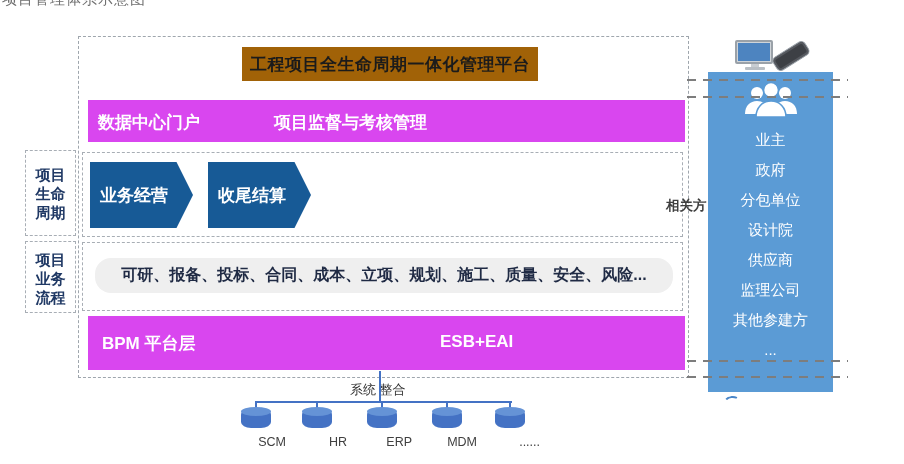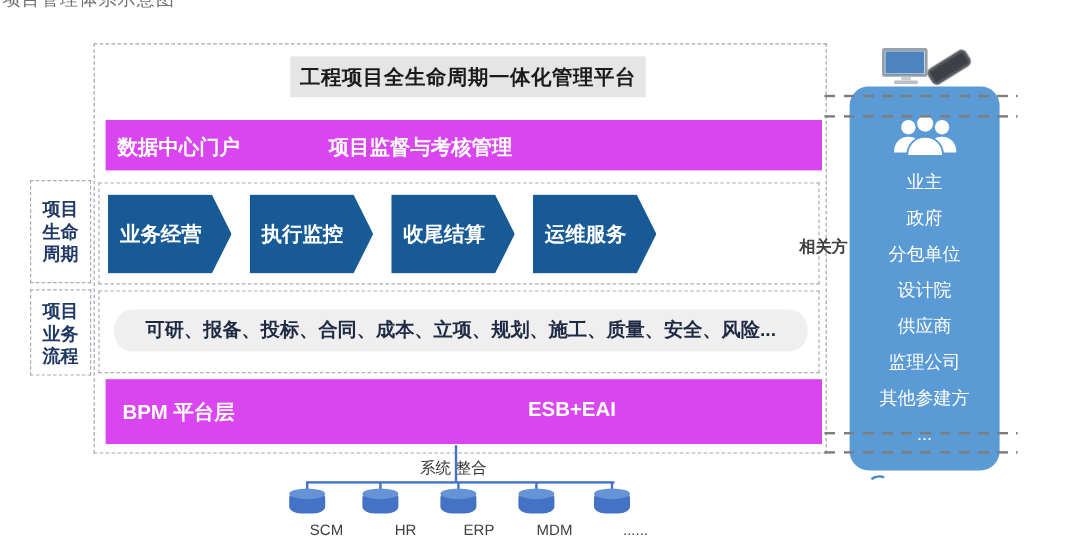--- a/index.html
+++ b/index.html
@@ -15,21 +15,21 @@
   .outer-box   { left:78px;  top:36px;  width:611px; height:342px; border:1px dashed #9fa6ad; }
   .sub-box     { border:1px dashed #a8aeb5; }
   .lifecycle-box { left:82px; top:152px; width:601px; height:85px; }
   .process-box   { left:82px; top:242px; width:601px; height:69px; }
   .side-box    { left:25px; width:51px; border:1px dashed #a8aeb5; text-align:center;
                  color:#1f3864; font-weight:bold; font-size:15px; line-height:19px; }
   .side-box-1  { top:150px; height:86px; padding-top:14px; }
   .side-box-2  { top:241px; height:72px; padding-top:8px; }
 
   
-  .title-box { left:242px; top:47px; width:296px; height:34px; background:#e5e5e5;
+  .title-box { left:242px; top:47px; width:296px; height:34px; background:#a16207;
                display:flex; align-items:center; justify-content:center;
                font-size:17px; font-weight:bold; color:#1b1b1b; letter-spacing:0.5px; }
 
   
   .bluebar { background:#d946ef; color:#fff; font-weight:bold; }
   .top-bar { left:88px; top:100px; width:597px; height:42px; }
   .top-bar .lbl-left  { position:absolute; left:10px;  top:11px; font-size:17px; }
   .top-bar .lbl-right { position:absolute; left:186px; top:11px; font-size:17px; }
   .bpm-bar { left:88px; top:316px; width:597px; height:54px; }
   .bpm-bar .lbl-left  { position:absolute; left:14px;  top:16px; font-size:17px; }
@@ -43,22 +43,22 @@
            clip-path:polygon(0 0, 84% 0, 100% 50%, 84% 100%, 0 100%); }
 
   
   .process-bar { left:95px; top:258px; width:578px; height:35px; background:#efefef;
                  display:flex; align-items:center; justify-content:center;
                  font-size:16px; font-weight:bold; color:#1f2a44; white-space:nowrap;border-radius:16px; }
 
   
   .rel-label { left:666px; top:197px; font-size:13.5px; color:#3f3f3f;font-weight:bold; }
   .panel { left:708px; top:72px; width:125px; height:320px; background:#5b9bd5;
-           border-radius:16px; display:flex; flex-direction:column; align-items:center;
-           padding-top:22px; z-index:1; }
+           border-radius:0; display:flex; flex-direction:column; align-items:center;
+           padding-top:9px; z-index:1; }
   .panel .member { color:#fff; font-size:15px; line-height:30px; text-align:center; }
   .people-icon { margin-bottom:2px; }
   .dashline { height:2px; left:687px; width:161px; z-index:2;
               background:repeating-linear-gradient(90deg,#7d7d7d 0 9px,transparent 9px 16px); }
   .dash-t1 { top:79px; } .dash-t2 { top:96px; }
   .dash-b1 { top:360px; } .dash-b2 { top:376px; }
   .arc-fragment { left:724px; top:396px; width:16px; height:12px; border:2px solid #4a86c8;
                   border-radius:50%; border-bottom-color:transparent;
                   border-left-color:transparent; border-right-color:transparent;
                   transform:rotate(-8deg); }
@@ -106,23 +106,21 @@
 
   <div class="abs side-box side-box-1">
     <span>项目</span><br>
     <span>生命</span><br>
     <span>周期</span>
   </div>
 
   <div class="abs sub-box lifecycle-box"></div>
   <div class="abs arrows">
     <div class="arrow">业务经营</div>
-    <div class="arrow">执行监控</div>
     <div class="arrow">收尾结算</div>
-    <div class="arrow">运维服务</div>
   </div>
 
   <div class="abs side-box side-box-2">
     <span>项目</span><br>
     <span>业务</span><br>
     <span>流程</span>
   </div>
 
   <div class="abs sub-box process-box"></div>
   <div class="abs process-bar">可研、报备、投标、合同、成本、立项、规划、施工、质量、安全、风险...</div>

